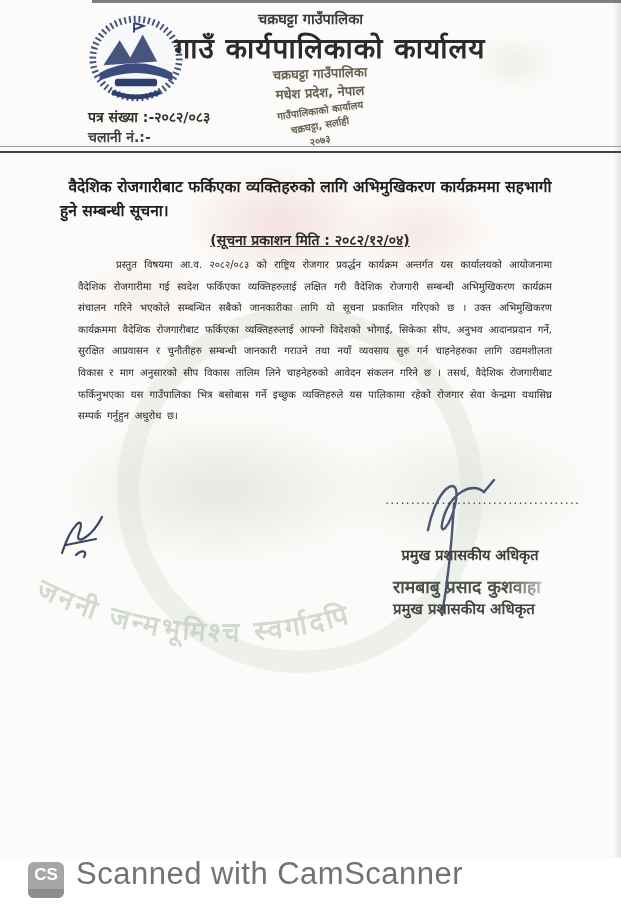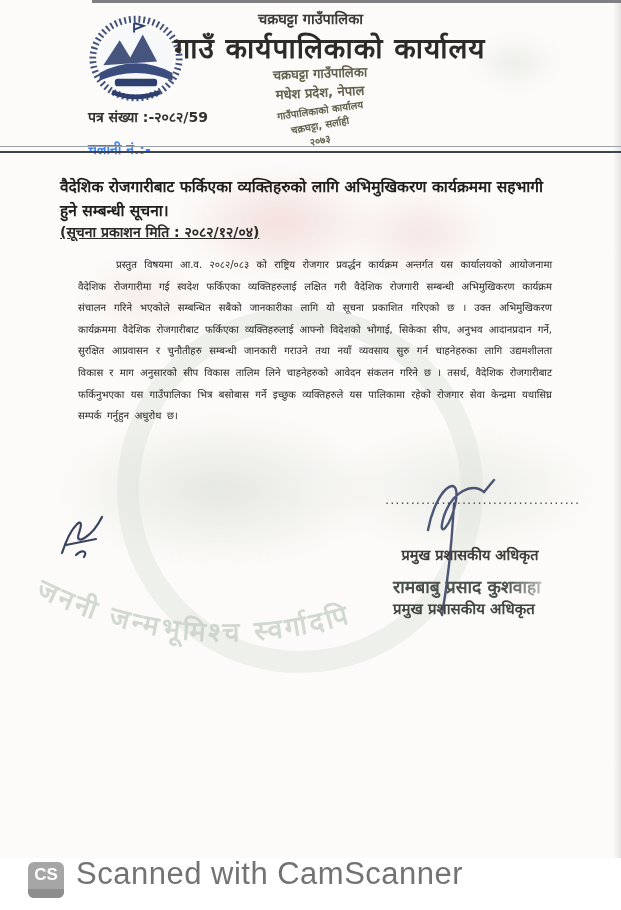--- a/index.html
+++ b/index.html
@@ -27,30 +27,30 @@
   .office-line{position:absolute;left:0;top:28px;width:660px;text-align:center;
     font-size:28px;font-weight:bold;color:#2c2b29;letter-spacing:1px;}
   .stamp-cluster{position:absolute;left:170px;top:64px;width:300px;text-align:center;
     color:#55523f;opacity:.92;}
   .stamp-cluster .s1{display:block;font-size:13px;font-weight:bold;transform:rotate(-2deg);}
   .stamp-cluster .s2{display:block;font-size:13px;font-weight:bold;transform:rotate(-3deg);margin-top:1px;}
   .stamp-cluster .s3{display:block;font-size:10px;font-weight:bold;transform:rotate(-8deg);margin-top:2px;}
   .stamp-cluster .s4{display:block;font-size:10px;font-weight:bold;transform:rotate(-10deg);margin-top:1px;}
   .stamp-cluster .s5{display:block;font-size:10px;font-weight:bold;transform:rotate(-12deg);margin-top:1px;}
   .ref-no{position:absolute;left:88px;top:107px;font-size:14px;font-weight:bold;color:#33312d;}
-  .dispatch{position:absolute;left:88px;top:127px;font-size:14px;font-weight:bold;color:#3b82f6;margin-top:12px;}
+  .dispatch{position:absolute;left:88px;top:127px;font-size:14px;font-weight:bold;color:#404040;}
   .header-rule{position:absolute;left:0;top:146px;width:621px;height:4px;
     border-top:1px solid #9aa0a8;border-bottom:2.5px solid #3d4350;}
 
   
-  .subject1{position:absolute;left:60px;top:176px;width:500px;
+  .subject1{position:absolute;left:60px;top:176px;width:500px;text-align:center;
     font-size:15.5px;font-weight:bold;color:#1f1e1c;line-height:23px;}
   .subject2{position:absolute;left:60px;top:199px;width:500px;text-align:left;
     font-size:15.5px;font-weight:bold;color:#1f1e1c;}
-  .subject-date{position:absolute;left:60px;top:222px;width:500px;
+  .subject-date{position:absolute;left:60px;top:230px;width:500px;text-align:center;
     font-size:14px;font-weight:bold;color:#2a2a28;text-decoration:underline;}
 
   
   .letter-body{position:absolute;left:78px;top:254px;width:474px;
     font-size:10px;line-height:21.6px;color:#262523;text-align:justify;
     text-indent:38px;word-spacing:2.5px;}
 
   
   .emblem-watermark{position:absolute;left:0;top:300px;width:621px;height:400px;pointer-events:none;}
 
@@ -119,21 +119,21 @@
   <div class="office-line">गाउँ कार्यपालिकाको कार्यालय</div>
 
   <div class="stamp-cluster">
     <span class="s1">चक्रघट्टा गाउँपालिका</span>
     <span class="s2">मधेश प्रदेश, नेपाल</span>
     <span class="s3">गाउँपालिकाको कार्यालय</span>
     <span class="s4">चक्रघट्टा, सर्लाही</span>
     <span class="s5">२०७३</span>
   </div>
 
-  <div class="ref-no">पत्र संख्या :-२०८२/59</div>
+  <div class="ref-no">पत्र संख्या :-२०८२/०८३</div>
   <div class="dispatch">चलानी नं.:-</div>
   <div class="header-rule"></div>
 
   <div class="subject1">वैदेशिक रोजगारीबाट फर्किएका व्यक्तिहरुको लागि अभिमुखिकरण कार्यक्रममा सहभागी</div>
   <div class="subject2">हुने सम्बन्धी सूचना।</div>
   <div class="subject-date">(सूचना प्रकाशन मिति : २०८२/१२/०४)</div>
 
   <div class="letter-body">प्रस्तुत विषयमा आ.व. २०८२/०८३ को राष्ट्रिय रोजगार प्रवर्द्धन कार्यक्रम अन्तर्गत यस कार्यालयको आयोजनामा वैदेशिक रोजगारीमा गई स्वदेश फर्किएका व्यक्तिहरुलाई लक्षित गरी वैदेशिक रोजगारी सम्बन्धी अभिमुखिकरण कार्यक्रम संचालन गरिने भएकोले सम्बन्धित सबैको जानकारीका लागि यो सूचना प्रकाशित गरिएको छ । उक्त अभिमुखिकरण कार्यक्रममा वैदेशिक रोजगारीबाट फर्किएका व्यक्तिहरुलाई आफ्नो विदेशको भोगाई, सिकेका सीप, अनुभव आदानप्रदान गर्ने, सुरक्षित आप्रवासन र चुनौतीहरु सम्बन्धी जानकारी गराउने तथा नयाँ व्यवसाय सुरु गर्न चाहनेहरुका लागि उद्यमशीलता विकास र माग अनुसारको सीप विकास तालिम लिने चाहनेहरुको आवेदन संकलन गरिने छ । तसर्थ, वैदेशिक रोजगारीबाट फर्किनुभएका यस गाउँपालिका भित्र बसोबास गर्ने इच्छुक व्यक्तिहरुले यस पालिकामा रहेको रोजगार सेवा केन्द्रमा यथासिघ्र सम्पर्क गर्नुहुन अधुरोध छ।</div>
 
   <div class="sig-left">

